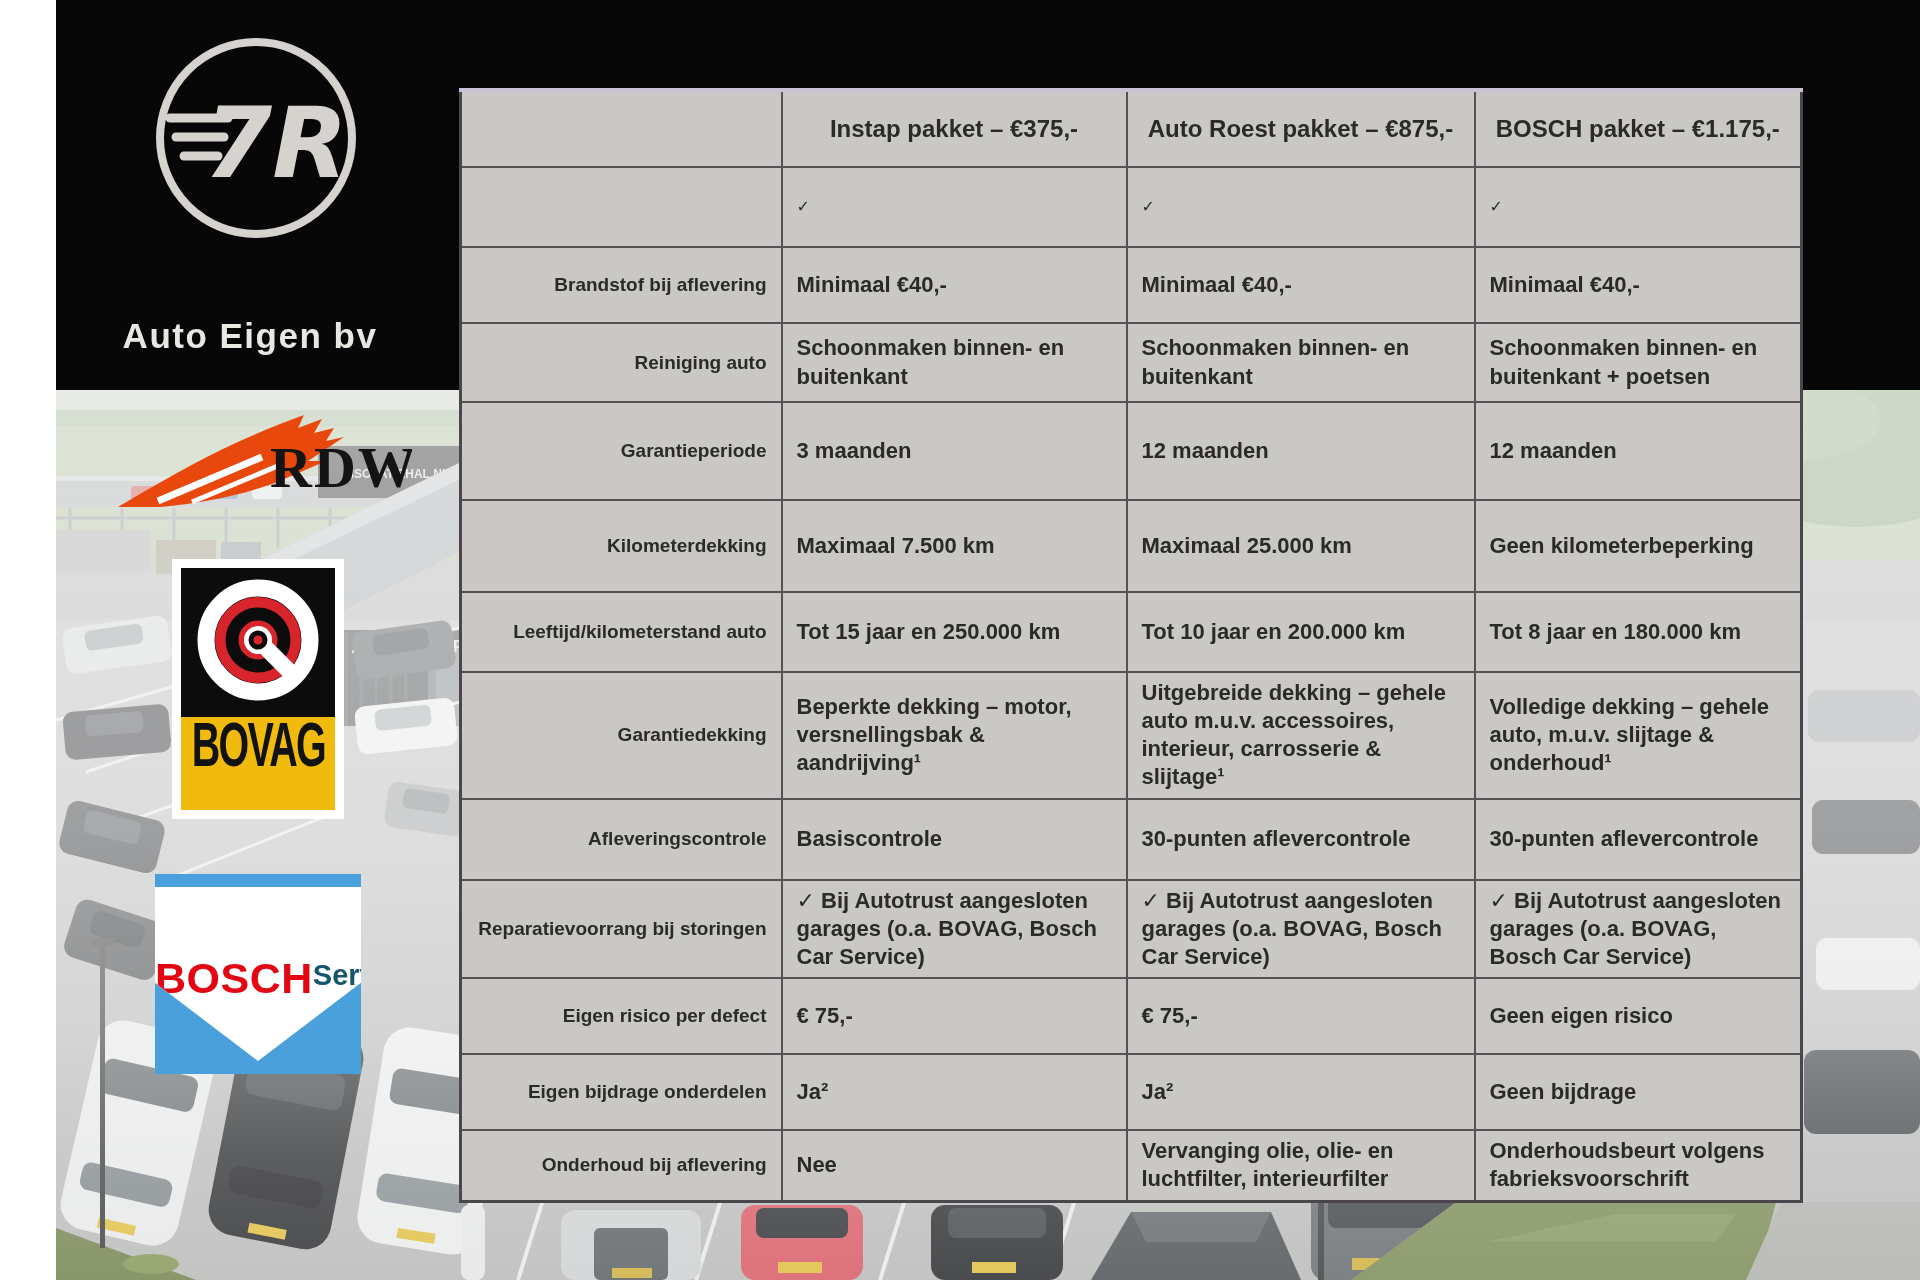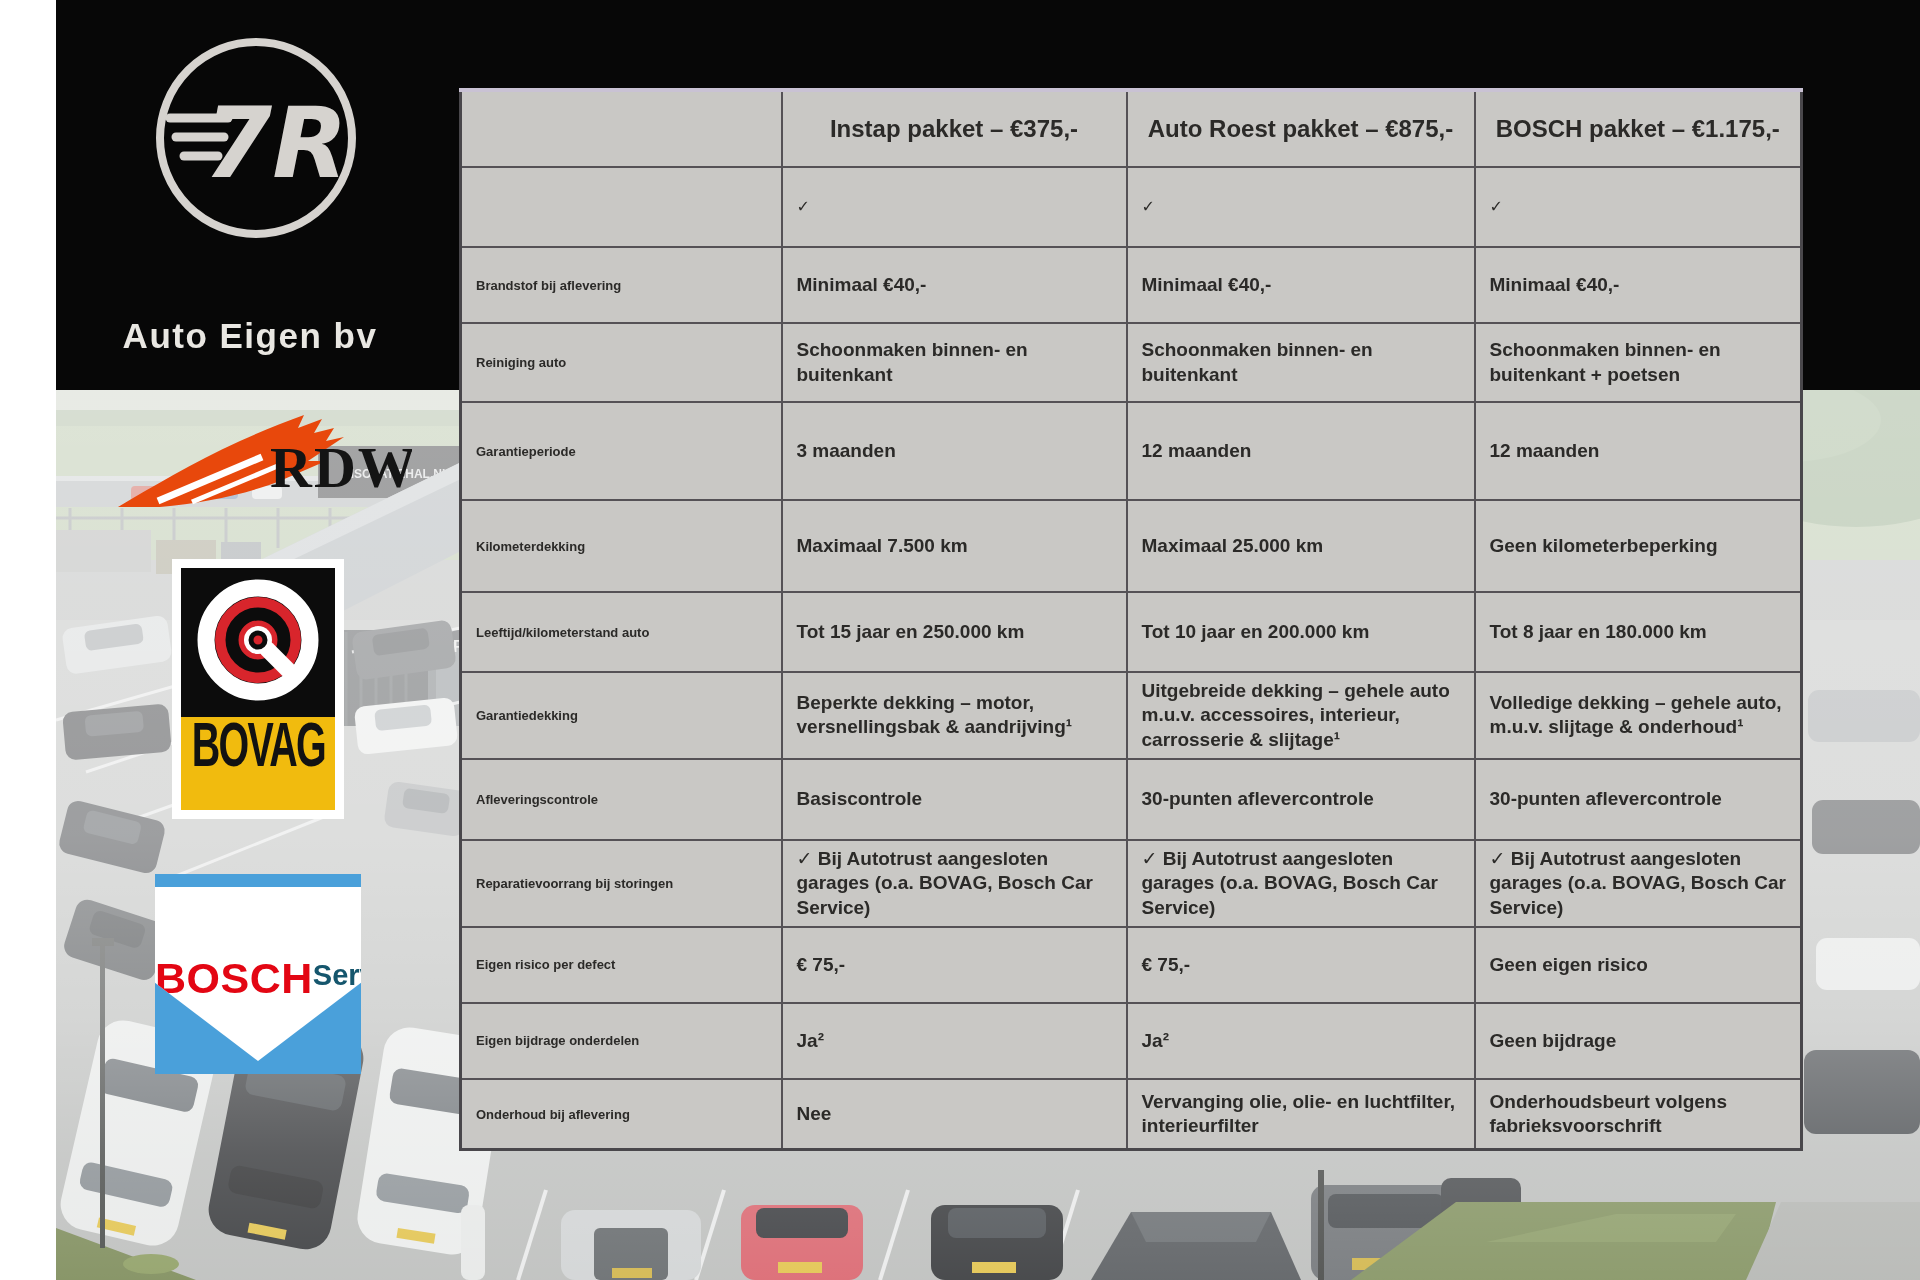--- a/index.html
+++ b/index.html
@@ -37,22 +37,22 @@
   .bosch-service{margin-top:2px;font-size:29px;font-weight:700;color:#15566d;line-height:1;}
   .bosch-symbol{margin-top:3px;width:54px;height:54px;}
 
   
   .pkg-table{position:absolute;left:459px;top:88px;width:1341px;z-index:10;
     border-collapse:collapse;table-layout:fixed;background:#c9c8c5;color:#2b2a28;
     border:3px solid #49474b;}
   .pkg-table th,.pkg-table td{border:2px solid #555256;padding:6px 14px;vertical-align:middle;
     text-align:left;font-weight:700;overflow:hidden;}
   .pkg-table thead th{font-size:24px;border-top:4px solid #c9c2d4;text-align:center;}
-  .pkg-table tbody th{font-size:13px;}
-  .pkg-table tbody td{font-size:19px;line-height:1.28;}
+  .pkg-table tbody th{font-size:19px;text-align:right;}
+  .pkg-table tbody td{font-size:22px;line-height:1.28;}
   .pkg-table tr.check td{font-size:16px;}
 </style>
 </head>
 <body>
 
 <div class="stage">
 
   <svg class="photo" viewBox="0 0 1864 890" preserveAspectRatio="none">
     <rect x="0" y="0" width="1864" height="62" fill="#c3cabb"></rect>
     <rect x="0" y="20" width="1864" height="24" fill="#8fa483" opacity=".85"></rect>

